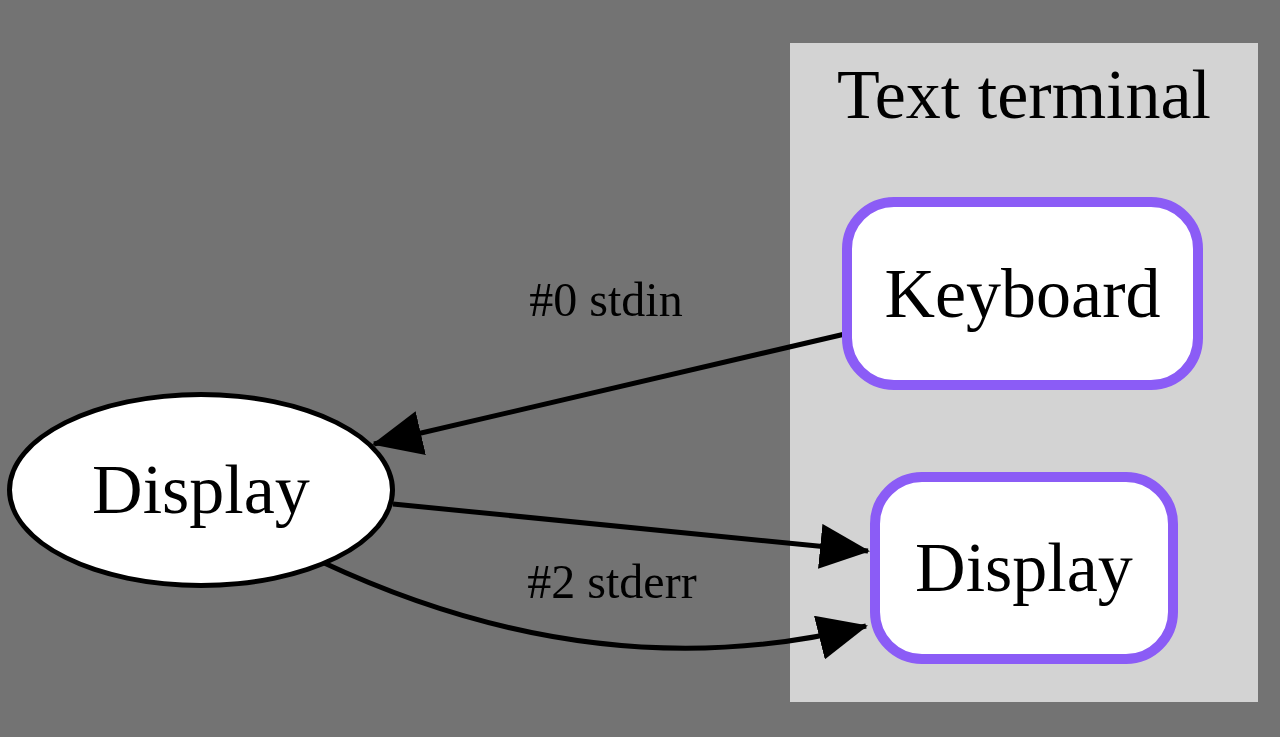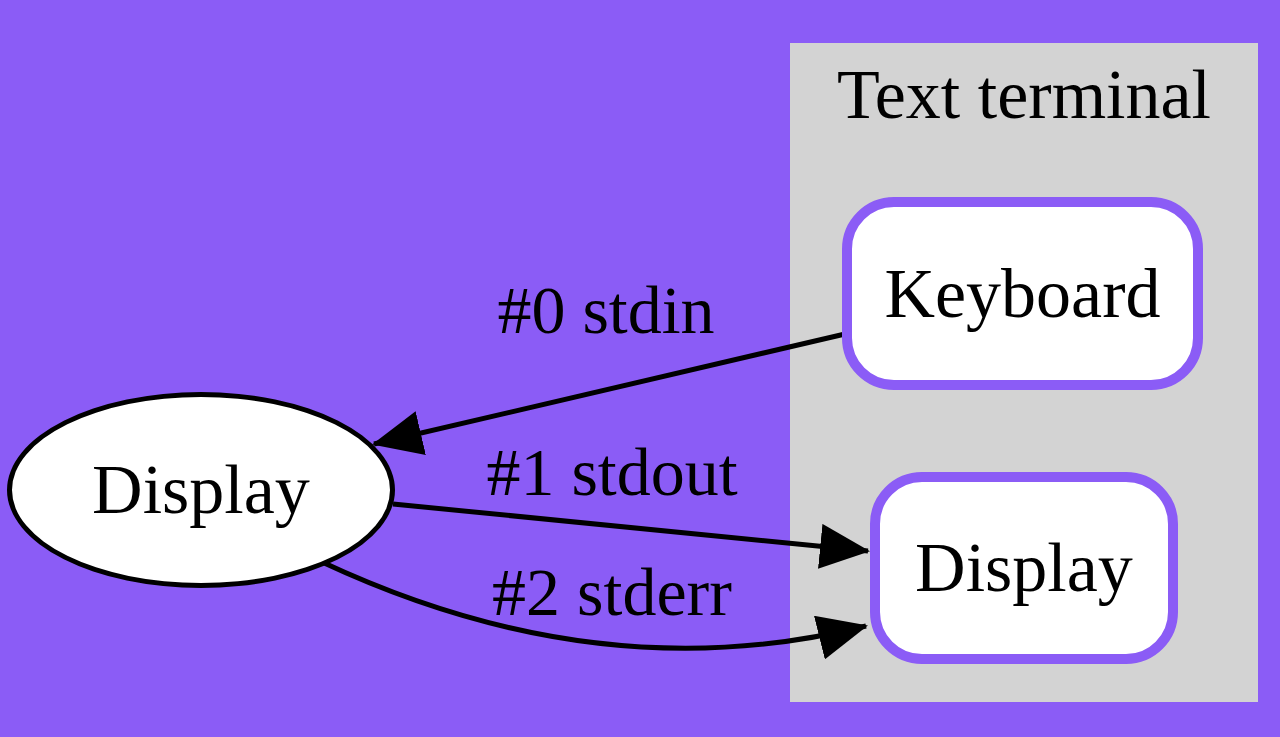--- a/index.html
+++ b/index.html
@@ -5,21 +5,21 @@
   html, body {
     margin: 0;
     padding: 0;
     background: #ffffff;
     font-family: "Liberation Serif", "DejaVu Serif", serif;
   }
   #canvas {
     position: relative;
     width: 1280px;
     height: 737px;
-    background: #8b5cf6;
+    background: #737373;
     overflow: hidden;
     color: #000000;
   }
   .terminal-panel {
     position: absolute;
     left: 790px;
     top: 43px;
     width: 468px;
     height: 659px;
   }
@@ -71,21 +71,21 @@
   #edge-layer {
     position: absolute;
     left: 0;
     top: 0;
     width: 1280px;
     height: 737px;
   }
   .edge-label {
     position: absolute;
     transform: translateX(-50%);
-    font-size: 68px;
+    font-size: 48px;
     line-height: 1;
     white-space: nowrap;
   }
   #label-stdin  { left: 606px; top: 276px; }
   #label-stdout { left: 612px; top: 438px; }
   #label-stderr { left: 612px; top: 558px; }
 </style>
 </head>
 <body>
 
@@ -113,17 +113,16 @@
   <div class="node rounded-box" id="node-keyboard">
     <span>Keyboard</span>
   </div>
 
   <div class="node rounded-box" id="node-display">
     <span>Display</span>
   </div>
 
   <div class="edge-label" id="label-stdin">#0 stdin</div>
 
-  <div class="edge-label" id="label-stdout">#1 stdout</div>
 
   <div class="edge-label" id="label-stderr">#2 stderr</div>
 
 </div>
 
 </body></html>

